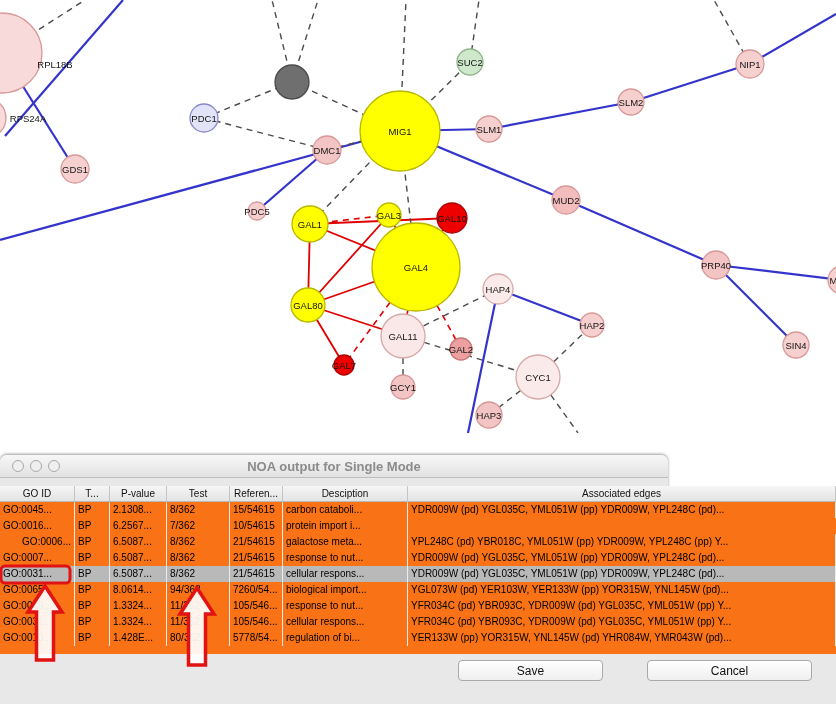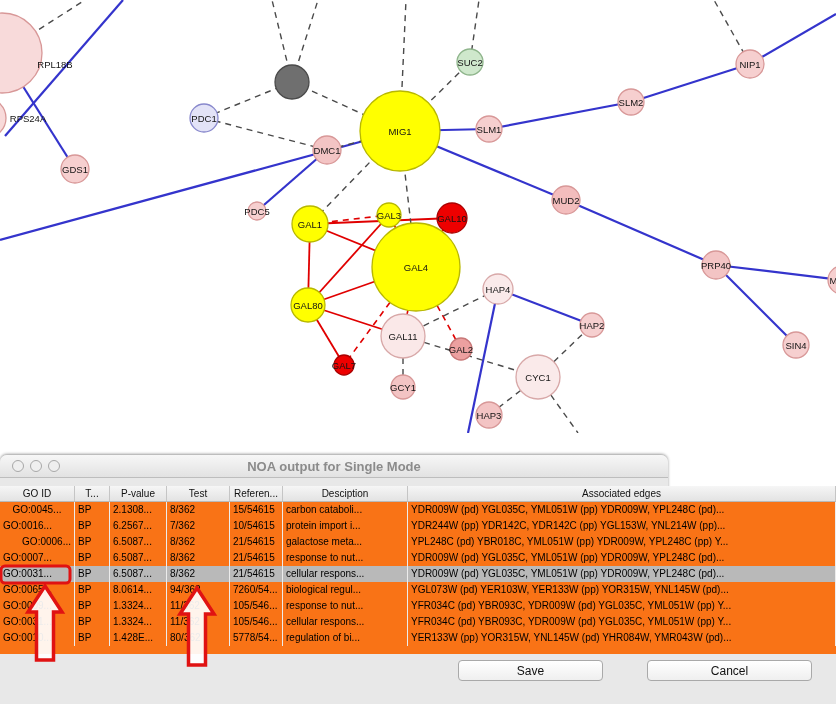--- a/index.html
+++ b/index.html
@@ -236,36 +236,35 @@
           <div class="tcell" style="width: 75px;">GO ID</div>
           <div class="tcell" style="width: 35px;">T...</div>
           <div class="tcell" style="width: 57px;">P-value</div>
           <div class="tcell" style="width: 63px;">Test</div>
           <div class="tcell" style="width: 53px;">Referen...</div>
           <div class="tcell" style="width: 125px;">Desciption</div>
           <div class="tcell" style="width: 428px;">Associated edges</div>
         </div>
       <div id="noa-tbody">
           <div class="trow">
-            <div class="tcell" style="width: 75px; text-align: center;">GO:0045...</div>
+            <div class="tcell" style="width: 75px;">GO:0045...</div>
             <div class="tcell" style="width: 35px;">BP</div>
             <div class="tcell" style="width: 57px;">2.1308...</div>
             <div class="tcell" style="width: 63px;">8/362</div>
             <div class="tcell" style="width: 53px;">15/54615</div>
             <div class="tcell" style="width: 125px;">carbon cataboli...</div>
             <div class="tcell" style="width: 428px;">YDR009W (pd) YGL035C, YML051W (pp) YDR009W, YPL248C (pd)...</div>
           </div>
           <div class="trow">
             <div class="tcell" style="width: 75px;">GO:0016...</div>
             <div class="tcell" style="width: 35px;">BP</div>
             <div class="tcell" style="width: 57px;">6.2567...</div>
             <div class="tcell" style="width: 63px;">7/362</div>
             <div class="tcell" style="width: 53px;">10/54615</div>
             <div class="tcell" style="width: 125px;">protein import i...</div>
-            <div class="tcell" style="width: 428px;">YDR244W (pp) YDR142C, YDR142C (pp) YGL153W, YNL214W (pp)...</div>
           </div>
           <div class="trow">
             <div class="tcell" style="width: 75px; text-align: right;">GO:0006...</div>
             <div class="tcell" style="width: 35px;">BP</div>
             <div class="tcell" style="width: 57px;">6.5087...</div>
             <div class="tcell" style="width: 63px;">8/362</div>
             <div class="tcell" style="width: 53px;">21/54615</div>
             <div class="tcell" style="width: 125px;">galactose meta...</div>
             <div class="tcell" style="width: 428px;">YPL248C (pd) YBR018C, YML051W (pp) YDR009W, YPL248C (pp) Y...</div>
           </div>
@@ -286,21 +285,21 @@
             <div class="tcell" style="width: 53px;">21/54615</div>
             <div class="tcell" style="width: 125px;">cellular respons...</div>
             <div class="tcell" style="width: 428px;">YDR009W (pd) YGL035C, YML051W (pp) YDR009W, YPL248C (pd)...</div>
           </div>
           <div class="trow">
             <div class="tcell" style="width: 75px;">GO:0065...</div>
             <div class="tcell" style="width: 35px;">BP</div>
             <div class="tcell" style="width: 57px;">8.0614...</div>
             <div class="tcell" style="width: 63px;">94/362</div>
             <div class="tcell" style="width: 53px;">7260/54...</div>
-            <div class="tcell" style="width: 125px;">biological regul...</div>
+            <div class="tcell" style="width: 125px;">biological import...</div>
             <div class="tcell" style="width: 428px;">YGL073W (pd) YER103W, YER133W (pp) YOR315W, YNL145W (pd)...</div>
           </div>
           <div class="trow">
             <div class="tcell" style="width: 75px;">GO:0009...</div>
             <div class="tcell" style="width: 35px;">BP</div>
             <div class="tcell" style="width: 57px;">1.3324...</div>
             <div class="tcell" style="width: 63px;">11/362</div>
             <div class="tcell" style="width: 53px;">105/546...</div>
             <div class="tcell" style="width: 125px;">response to nut...</div>
             <div class="tcell" style="width: 428px;">YFR034C (pd) YBR093C, YDR009W (pd) YGL035C, YML051W (pp) Y...</div>

